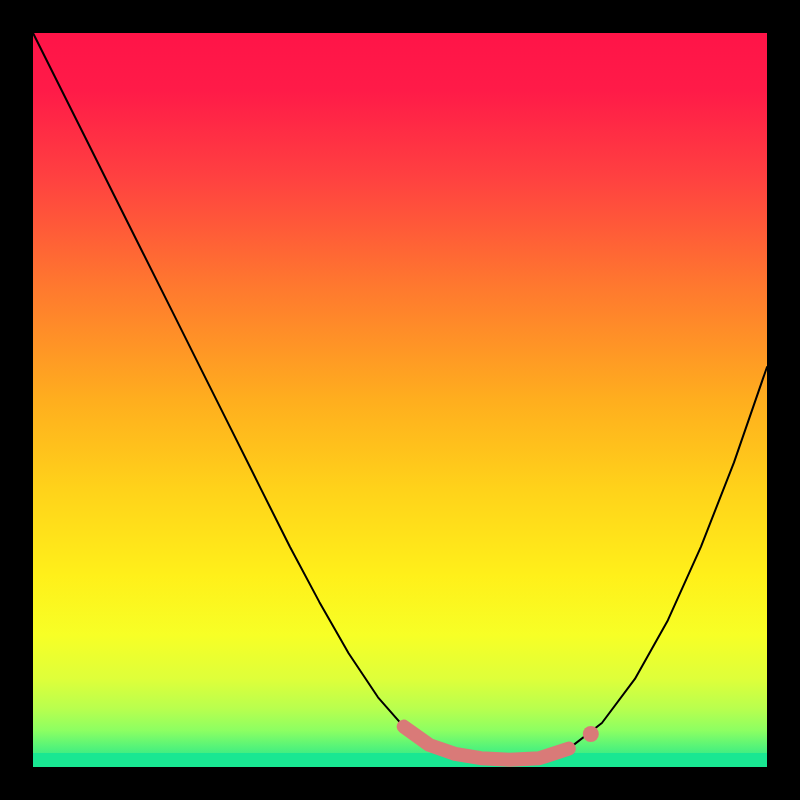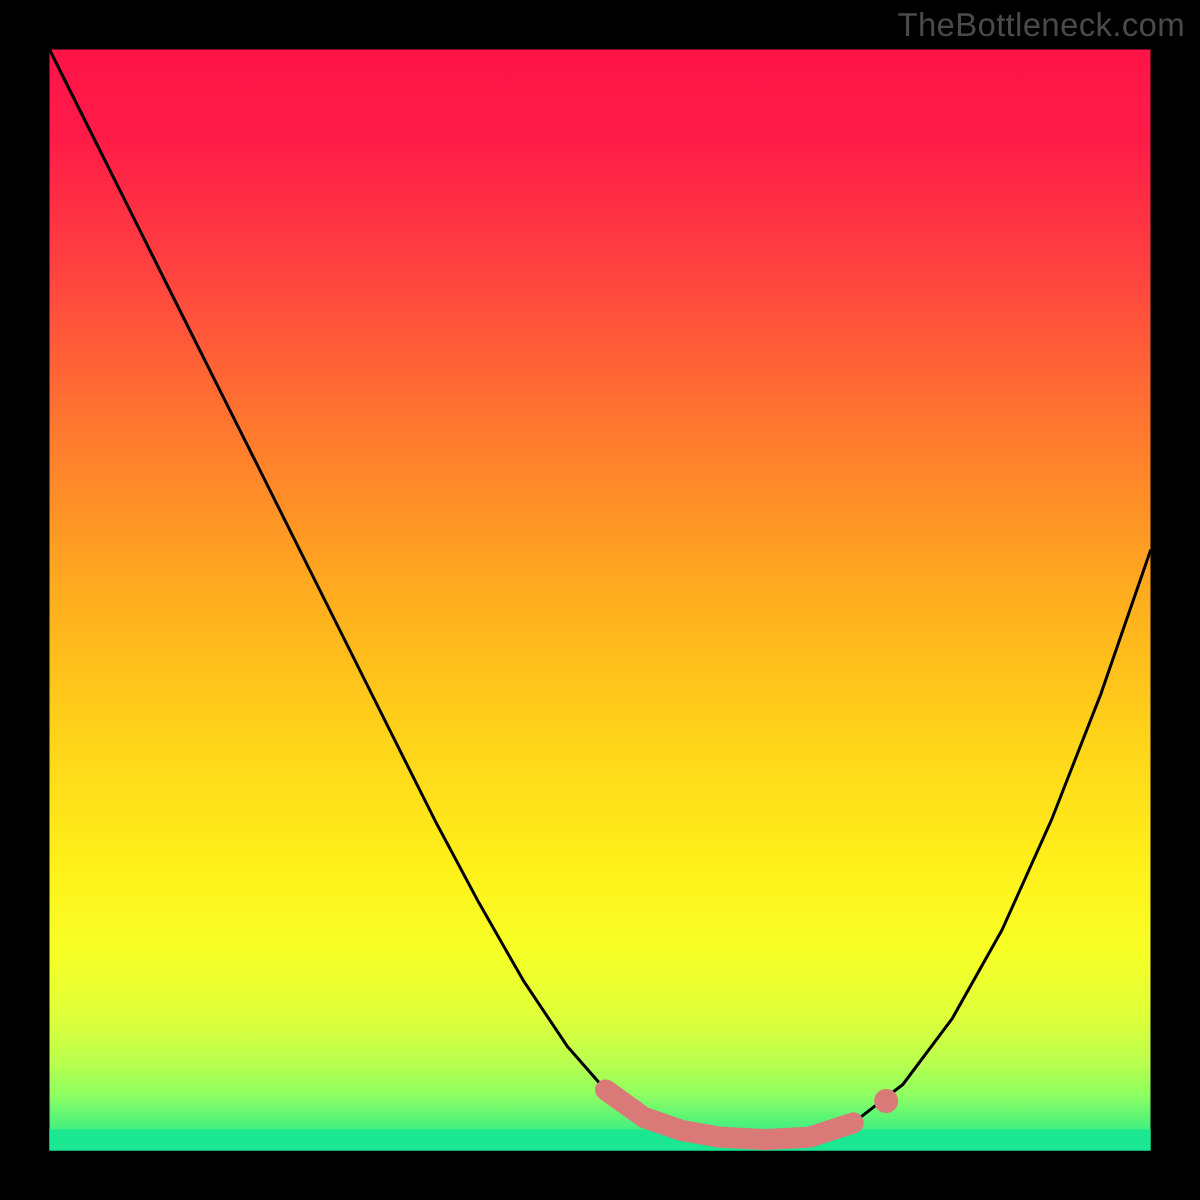--- a/index.html
+++ b/index.html
@@ -47,21 +47,20 @@
     stroke-linejoin: round;
   }
   .accent-dot {
     fill: #d97a78;
   }
 </style>
 </head>
 <body>
 <div class="stage">
 
-  <div class="watermark">TheBottleneck.com</div>
 
   <svg class="plot" width="800" height="800" viewBox="0 0 800 800">
     <defs>
 
       <linearGradient id="heat" x1="0" y1="0" x2="0" y2="1">
         <stop offset="0%" stop-color="#ff1448"></stop>
         <stop offset="8%" stop-color="#ff1b48"></stop>
         <stop offset="20%" stop-color="#ff4240"></stop>
         <stop offset="35%" stop-color="#ff7a2e"></stop>
         <stop offset="50%" stop-color="#ffae1e"></stop>

